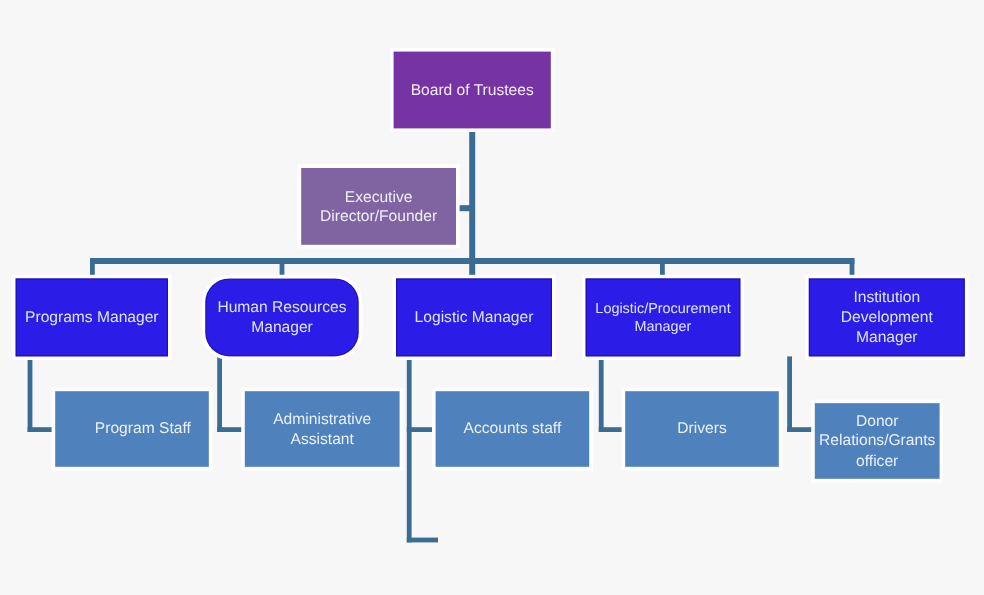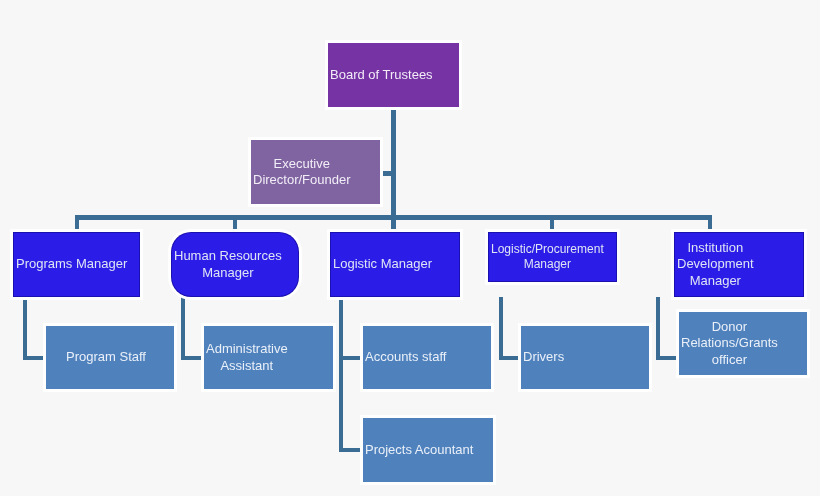--- a/index.html
+++ b/index.html
@@ -10,20 +10,21 @@
     width: 820px;
     height: 496px;
     background: #f7f7f8;
     overflow: hidden;
   }
 
   .node {
     position: absolute;
     display: flex;
     align-items: center;
+    justify-content: center;
     text-align: center;
     white-space: pre-line;
     font-size: 13px;
     line-height: 1.25;
     color: #ecf0f7;
     box-shadow: 0 0 0 3px #ffffff;
     box-sizing: border-box;
     padding: 2px;
     z-index: 2;
   }
@@ -84,21 +85,21 @@
 
   <div class="node mgr" style="left:171px; top:232px; width:128px; height:65px;border-radius:20px;">
     <span>Human Resources
 Manager</span>
   </div>
 
   <div class="node mgr" style="left:330px; top:232px; width:130px; height:65px;">
     <span>Logistic Manager</span>
   </div>
 
-  <div class="node mgr tight" style="left:488px; top:232px; width:129px; height:50px;">
+  <div class="node mgr tight" style="left:488px; top:232px; width:129px; height:65px;">
     <span>Logistic/Procurement
 Manager</span>
   </div>
 
   <div class="node mgr" style="left:646px; top:232px; width:130px; height:65px;margin-left:28px;">
     <span>Institution
 Development
 Manager</span>
   </div>
 
@@ -112,23 +113,20 @@
 
   <div class="node staff" style="left:204px; top:326px; width:129px; height:63px;">
     <span>Administrative
 Assistant</span>
   </div>
 
   <div class="node staff" style="left:521px; top:326px; width:128px; height:63px;">
     <span>Drivers</span>
   </div>
 
-  <div class="node staff" style="left:679px; top:312px; width:128px; height:63px;">
+  <div class="node staff" style="left:679px; top:336px; width:104px; height:63px;">
     <span>Donor
 Relations/Grants
 officer</span>
   </div>
 
-  <div class="node staff" style="left:363px; top:418px; width:130px; height:64px;">
-    <span>Projects Acountant</span>
-  </div>
 
 </div>
 
 </body></html>

